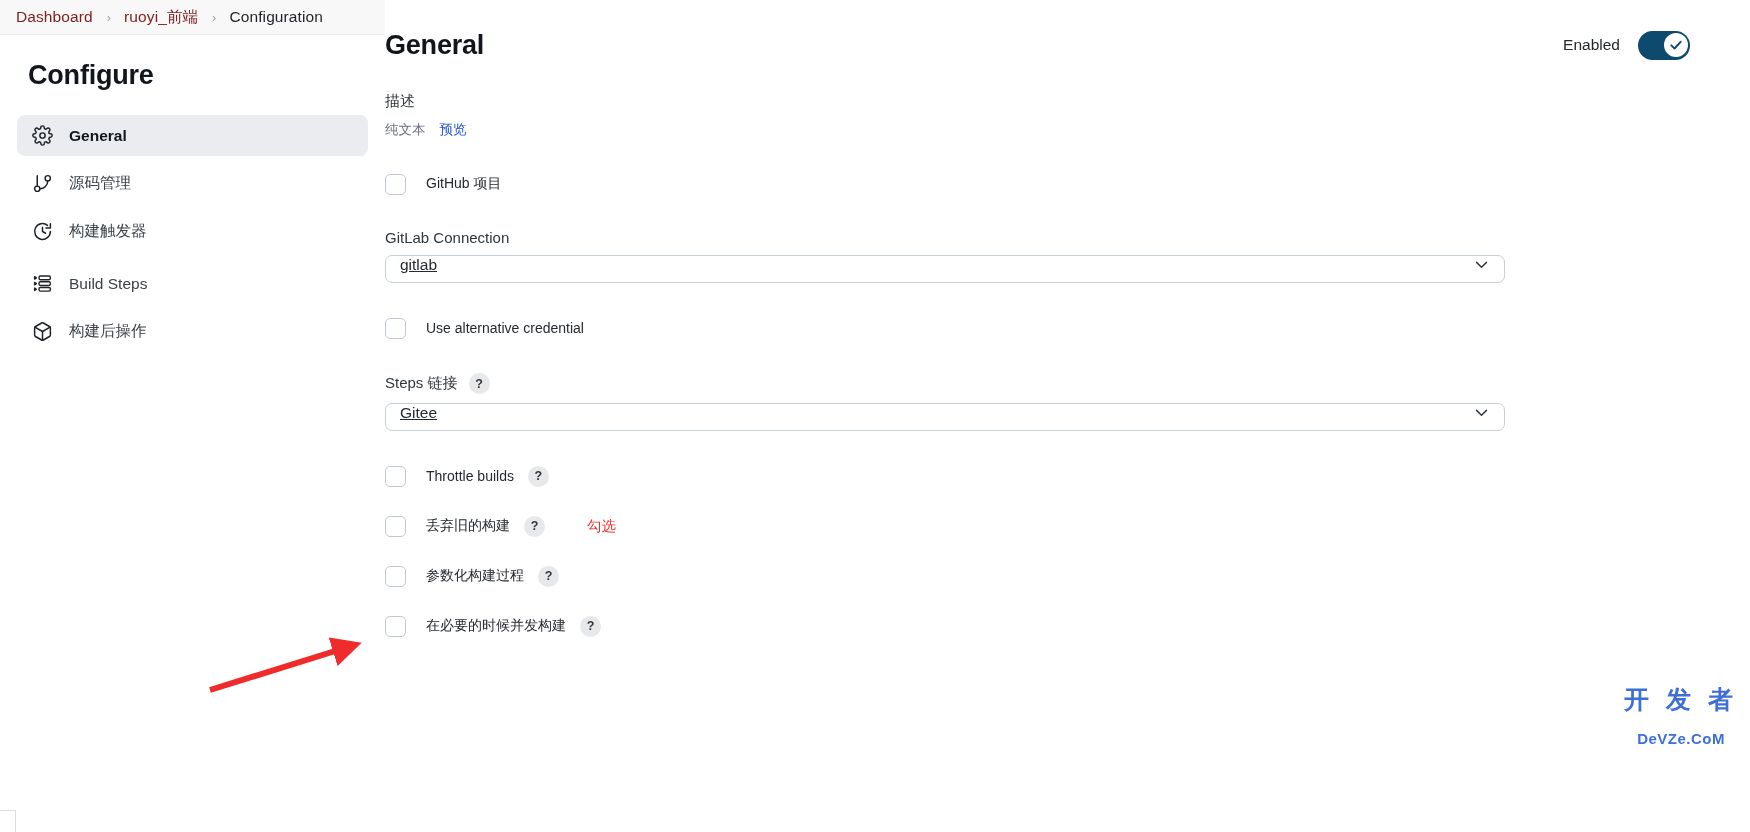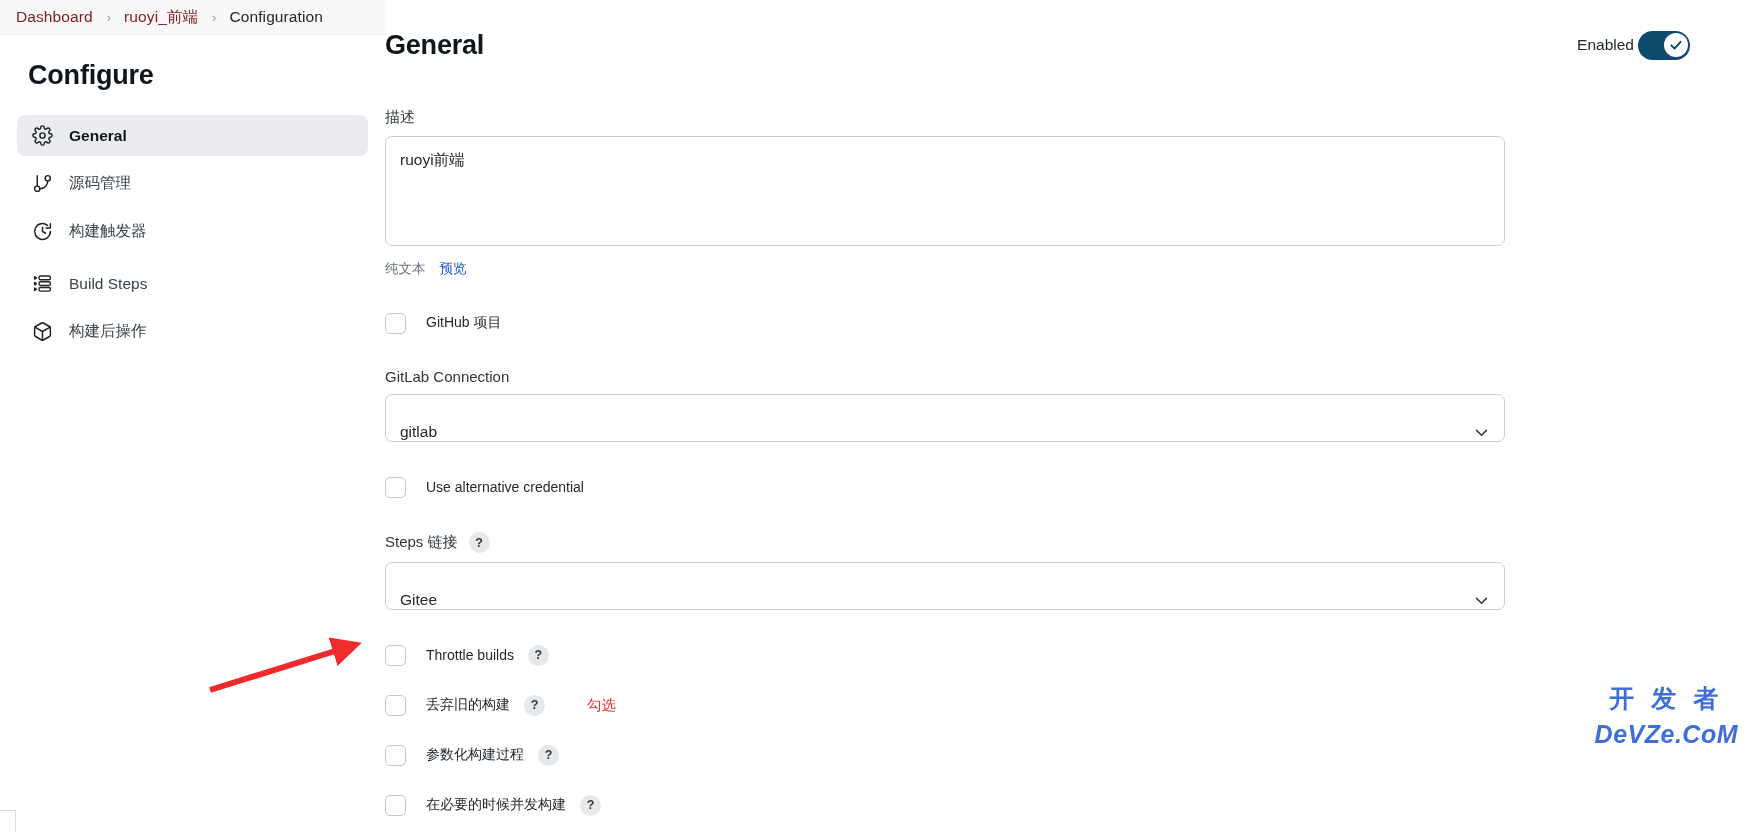--- a/index.html
+++ b/index.html
@@ -71,35 +71,35 @@
   .main-header {
     position: absolute; top: 23px; left: 0px;
     width: 1365px; height: 44px;
     display: flex; align-items: center; justify-content: space-between;
     padding: 0 60px 0 0px;
   }
   .main-title {
     font-size: 27px; font-weight: bold; color: #10161c;
     letter-spacing: -.2px;
   }
-  .enable-wrap { display: flex; align-items: center; gap: 4px; }
+  .enable-wrap { display: flex; align-items: center; gap: 18px; }
   .enable-label { font-size: 15.5px; color: #23282d; }
   .toggle {
     width: 52px; height: 29px; border-radius: 15px;
     background: #0e4a6e; position: relative; cursor: pointer;
     display: inline-block;
   }
   .toggle .knob {
     position: absolute; top: 2.5px; right: 2.5px;
     width: 24px; height: 24px; border-radius: 50%;
     background: #fff;
     display: flex; align-items: center; justify-content: center;
   }
 
-  .form { position: absolute; top: 108px; left: 0px; width: 1365px; }
+  .form { position: absolute; top: 92px; left: 0px; width: 1365px; }
 
   .field-label {
     font-size: 15px; color: #30363d; margin-bottom: 9px;
     display: flex; align-items: center; gap: 9px;
   }
   .textarea-box {
     width: 1120px; height: 110px;
     border: 1px solid #c6ced6; border-radius: 7px;
     background: #fff;
     padding: 12px 14px;
@@ -136,45 +136,46 @@
     background: #e6e8ea; color: #30363d;
     font-size: 12.5px; font-weight: bold;
     display: inline-flex; align-items: center; justify-content: center;
     margin-left: 14px; cursor: pointer;
   }
   .annotation-red {
     color: #f02b2b; font-size: 14.5px; margin-left: 42px;
   }
 
   .select-box {
-    width: 1120px; height: 48px;
+    width: 1120px; height: 28px;
     border: 1px solid #c6ced6; border-radius: 7px;
     background: #fff;
-    display: flex; align-items: flex-end; justify-content: space-between;
+    display: flex; align-items: flex-start; justify-content: space-between;
     padding: 0 14px;
     font-size: 15.5px; color: #24292f;
     cursor: pointer;
+    text-decoration: underline;
   }
   .chev { color: #30363d; display: flex; align-items: center; }
 
   
   .red-arrow {
     position: absolute; left: 205px; top: 635px;
     width: 170px; height: 60px; pointer-events: none;
   }
 
   
   .watermark {
     position: absolute; right: 12px; bottom: 85px;
     text-align: center; color: #3e6fd6;
     font-weight: bold; pointer-events: none;
     line-height: 1.05;
   }
   .wm-1 { font-size: 25px; letter-spacing: 5px; }
-  .wm-2 { font-size: 25px; letter-spacing: .5px; margin-top: 10px; font-style: italic; }
+  .wm-2 { font-size: 15px; letter-spacing: .5px; margin-top: 19px; }
 
   
   .corner-artifact {
     position: absolute; left: 0; bottom: 0;
     width: 16px; height: 22px;
     border-right: 1px solid #d8dde2;
     border-top: 1px solid #d8dde2;
   }
 </style>
 </head>
@@ -279,21 +280,20 @@
             </svg>
           </span>
         </span>
       </div>
     </div>
 
     <div class="form">
 
       <div>
         <div class="field-label">描述</div>
-        <textarea class="textarea-box" placeholder="" style="">ruoyi前端</textarea>
         <div class="below-links">
           <span class="plain-text">纯文本</span>
           <span class="preview-link">预览</span>
         </div>
       </div>
 
       <div class="row-gap-lg"></div>
 
       <div class="checkbox-row">
         <span class="cbox"></span>

